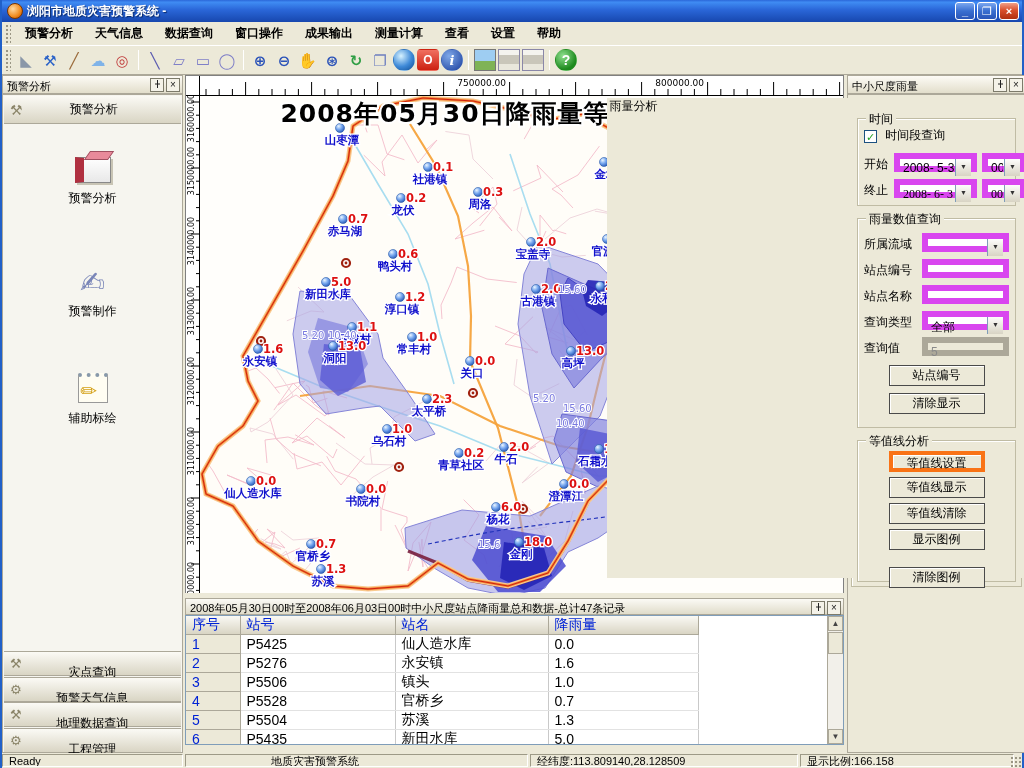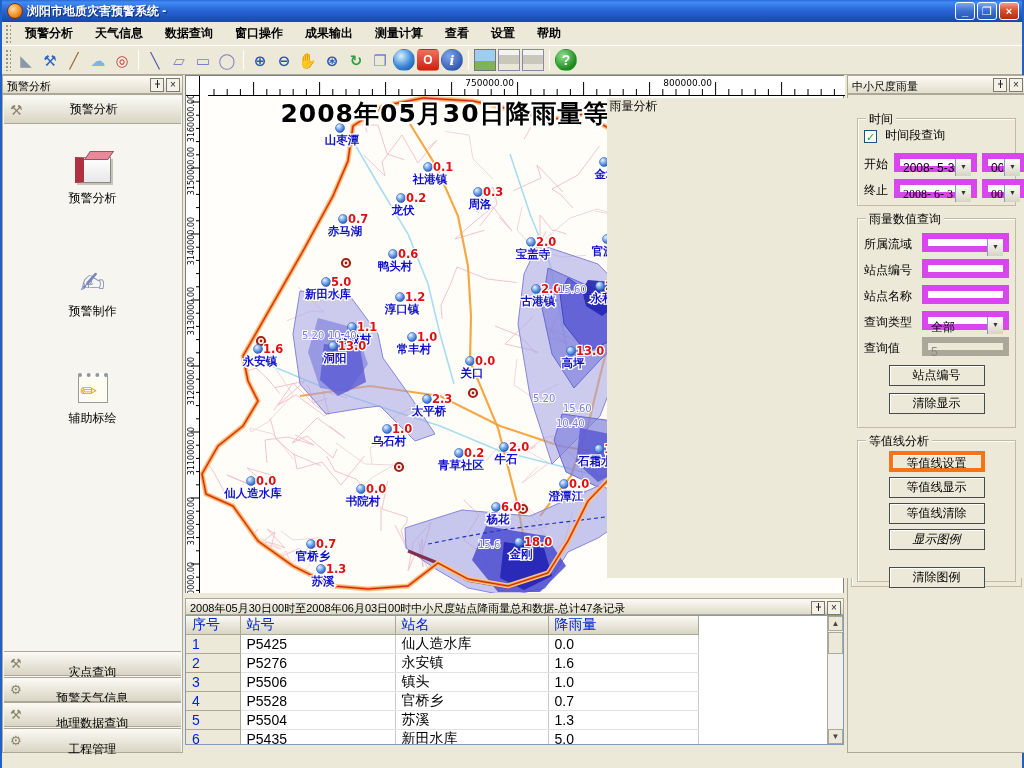--- a/index.html
+++ b/index.html
@@ -60,21 +60,21 @@
   .icon-notepad:after { content:"✏"; position:absolute; left:2px; top:2px; font-size:20px; color:#d4a017; }
   .ltool-label { margin-top:4px; font-size:12px; }
   .lbar { position:absolute; left:1px; right:1px; height:25px; background:linear-gradient(#FBFAF5,#D9D5C4); border-top:1px solid #ACA899; border-bottom:1px solid #ACA899; display:flex; align-items:center; }
   .lbar .licon { margin:0 8px 0 6px; font-size:13px; color:#8a8468; }
   .lbar .ltext { flex:1; text-align:center; margin-right:26px; font-size:12px;margin-top:18px; }
 
   
   .center { position:absolute; left:183px; top:0; width:660px; height:100%; }
   .map-frame { position:absolute; left:0; top:0; width:659px; height:518px; background:#fff; border:1px solid #808080; }
   .ruler-corner { position:absolute; left:0; top:0; width:14px; height:20px; background:#fff; border-right:1px solid #000; border-bottom:1px solid #000; }
-  .ruler-top { position:absolute; left:22px; top:0; width:643px; height:20px; background:#fff; }
+  .ruler-top { position:absolute; left:14px; top:0; width:643px; height:20px; background:#fff; }
   .ruler-left { position:absolute; left:0; top:20px; width:14px; height:497px; background:#fff; }
   .map-canvas { position:absolute; left:14px; top:20px; width:643px; height:497px; background:#fffefb; overflow:hidden; }
 
   
   .results { position:absolute; left:0; top:523px; width:659px; height:147px; }
   .res-caption { position:absolute; left:0; top:0; width:100%; height:17px; background:linear-gradient(#FBFAF5,#E0DCCA);
     border:1px solid #ACA899; font-size:11px; padding:2px 4px; }
   .res-table-wrap { position:absolute; left:0; top:17px; width:100%; bottom:0; background:#fff; border:1px solid #7F9DB9; overflow:hidden; }
   table.res { border-collapse:collapse; table-layout:fixed; width:512px; font-size:14px; }
   table.res th { height:17px; background:linear-gradient(#FAF9F4,#D9D5C4); color:#0023d5; font-weight:normal; text-align:left;
@@ -853,21 +853,28 @@
             </div>
             <div class="rbtn" style="top:146px;">站点编号</div>
             <div class="rbtn" style="top:174px;">清除显示</div>
           </div>
 
           <div class="grp" style="left:5px; right:5px; top:334px; height:142px;">
             <span class="grp-label">等值线分析</span>
             <div class="rbtn default" style="top:10px;">等值线设置</div>
             <div class="rbtn" style="top:36px;">等值线显示</div>
             <div class="rbtn" style="top:62px;">等值线清除</div>
-            <div class="rbtn" style="top:88px;font-style:italic;">显示图例</div>
+            <div class="rbtn" style="top:88px;">显示图例</div>
             <div class="rbtn" style="top:126px;">清除图例</div>
           </div>
         </div>
       </div>
     </div>
   </div>
 
+  <div class="statusbar">
+    <div class="sb-panel" style="left:0; width:181px;">Ready</div>
+    <div class="sb-panel" style="left:183px; width:343px; padding-left:85px;">地质灾害预警系统</div>
+    <div class="sb-panel" style="left:528px; width:268px;">经纬度:113.809140,28.128509</div>
+    <div class="sb-panel" style="left:798px; width:214px;">显示比例:166.158</div>
+    <div class="sb-grip"></div>
+  </div>
 </div>
 
 </body></html>

